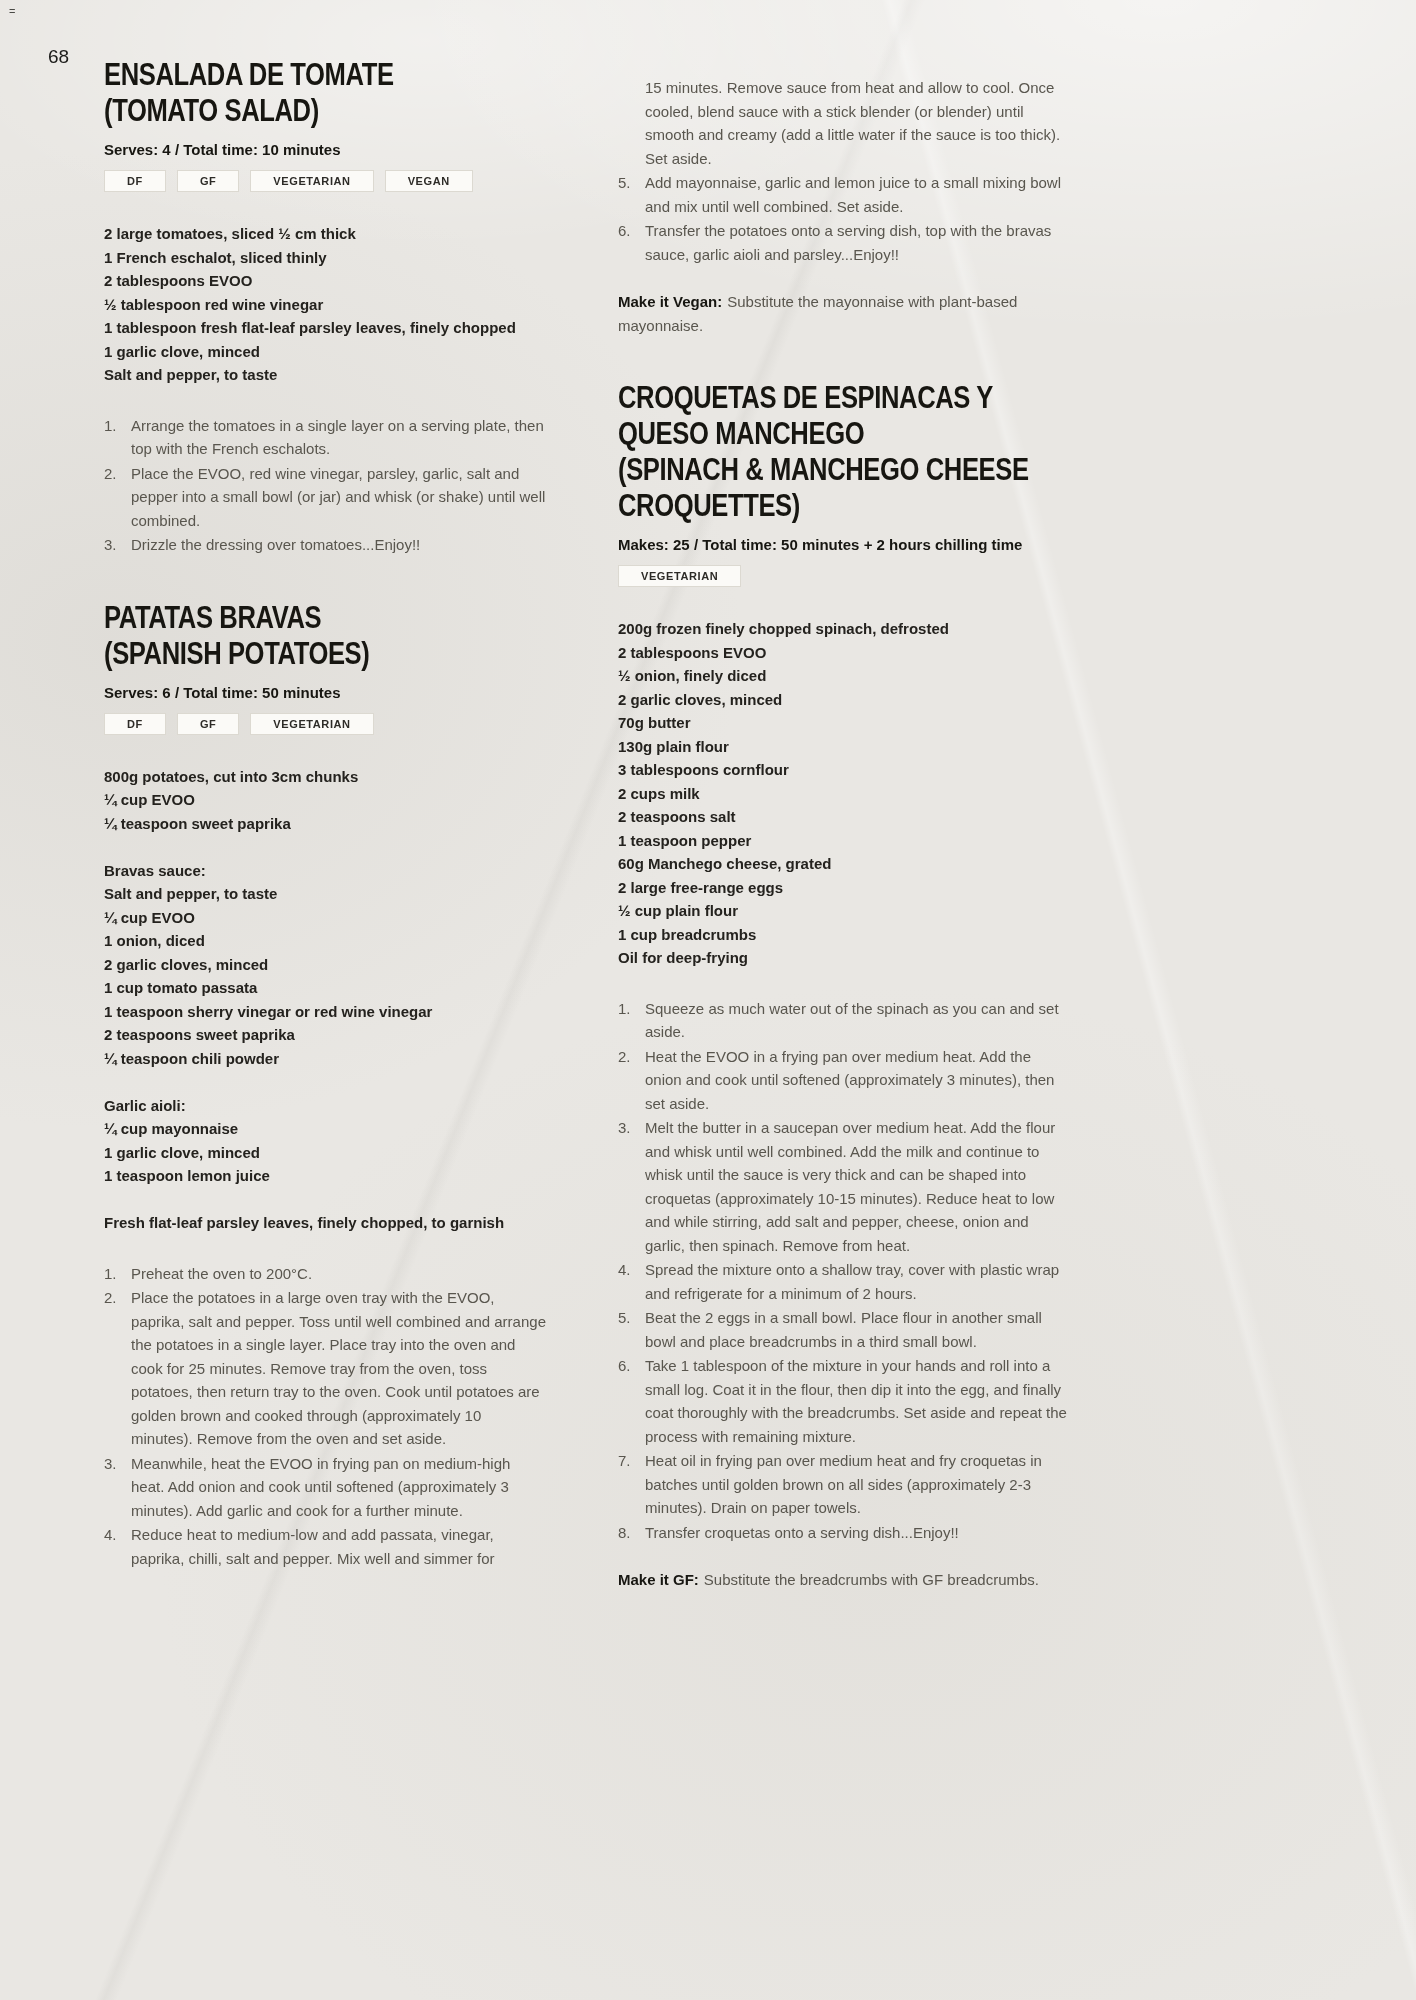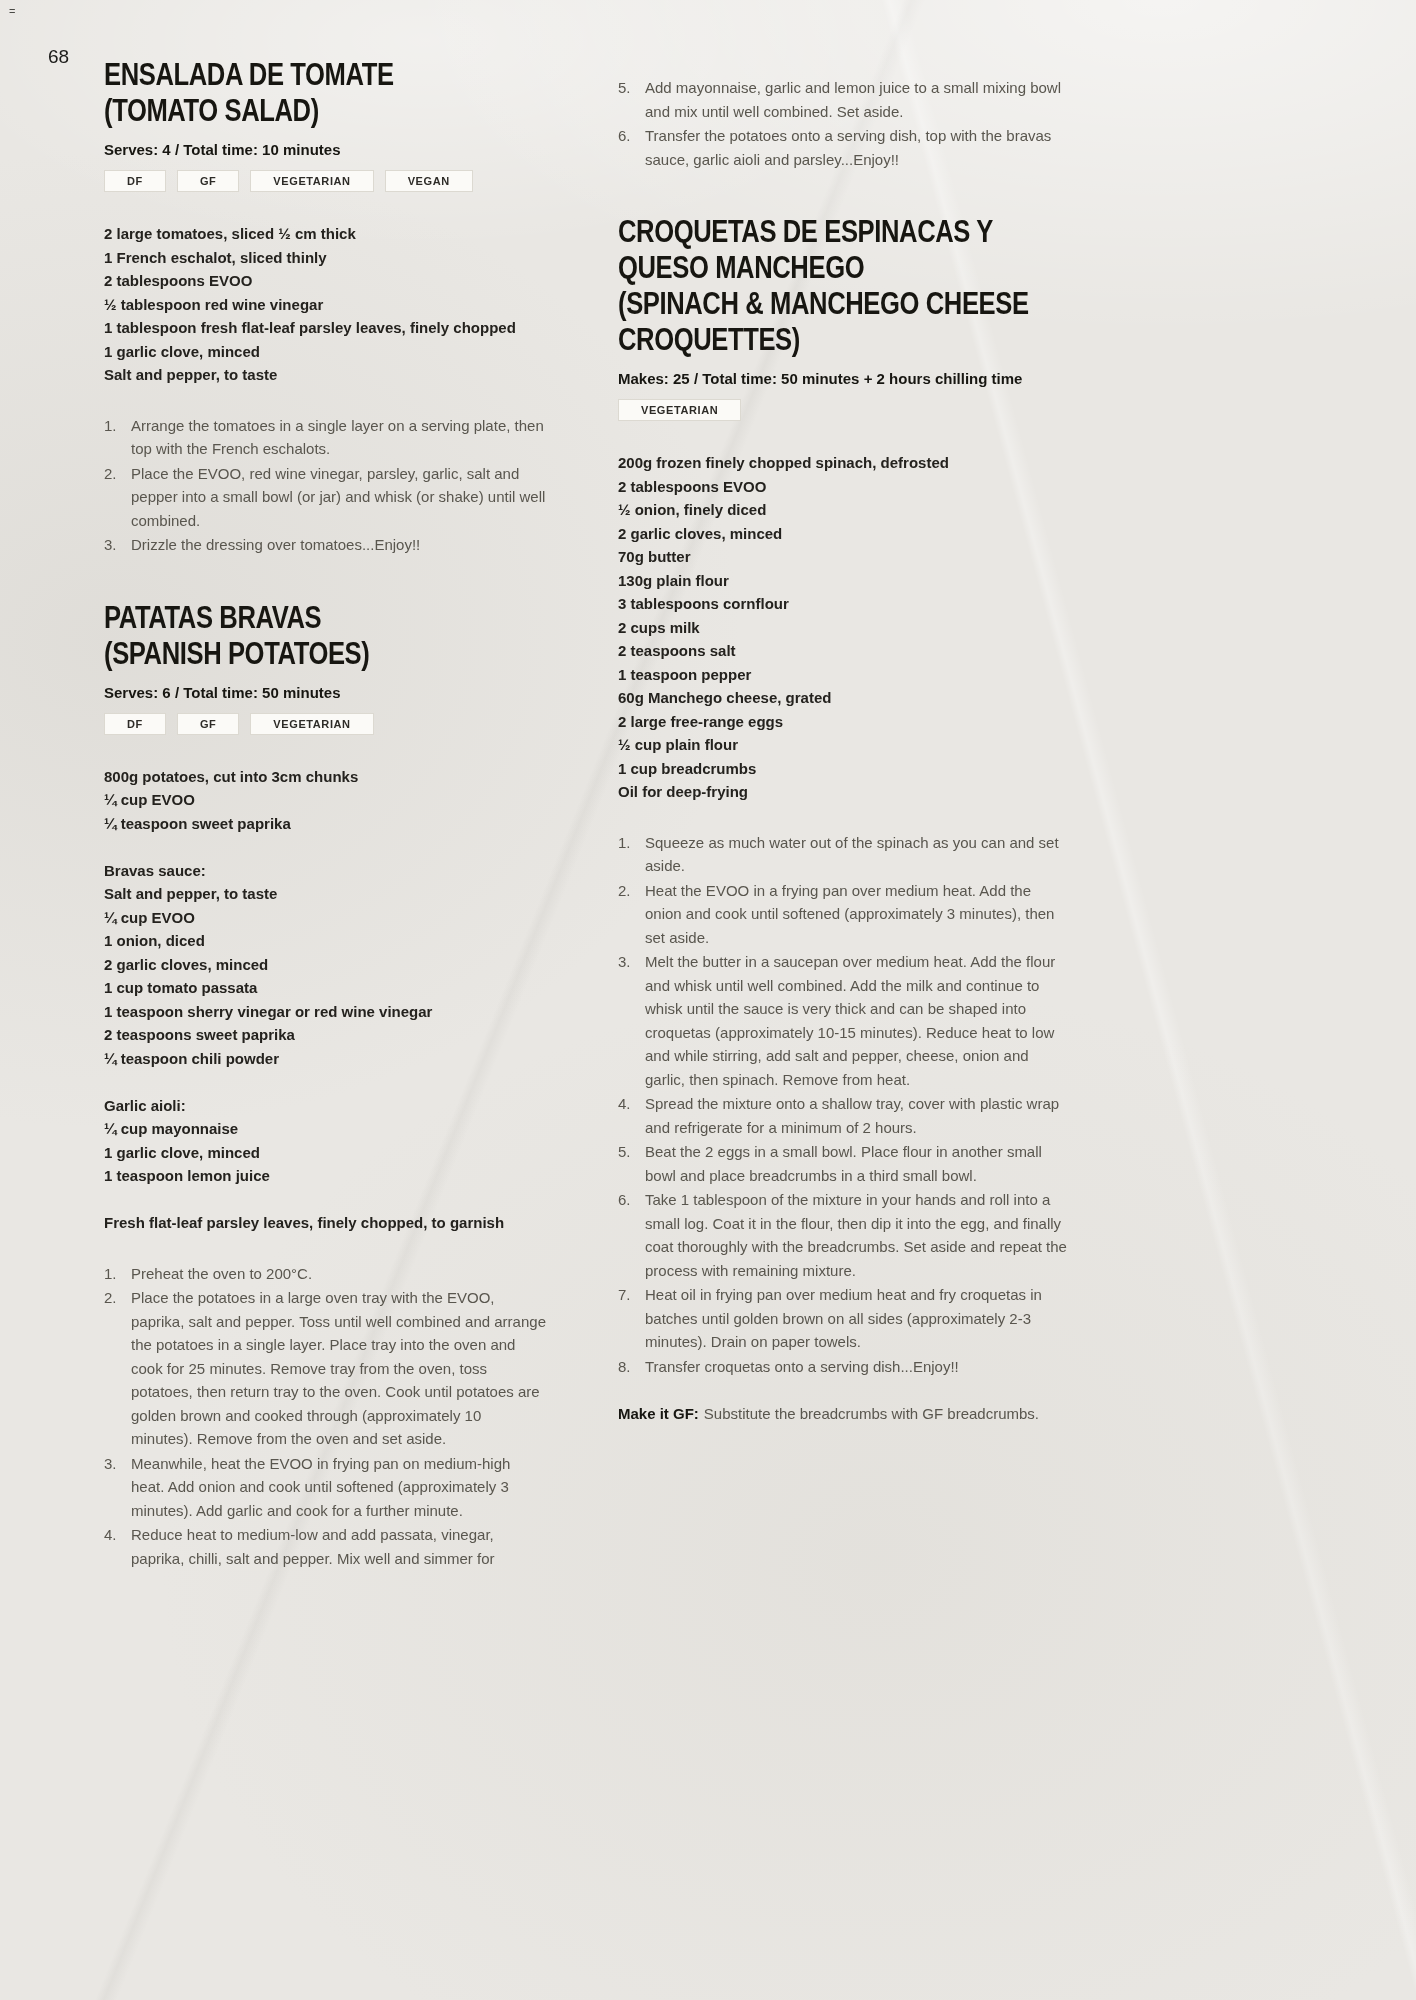--- a/index.html
+++ b/index.html
@@ -201,31 +201,36 @@
           </ol>
       </section>
 
     </div>
 
     <div class="col col-right">
 
       <section class="recipe">
         <ol class="steps">
 
+            <li class="step">
+              <span class="step-num"></span>
+              <span class="step-text">15 minutes. Remove sauce from heat and allow to cool. Once cooled, blend sauce with a stick blender (or blender) until smooth and creamy (add a little water if the sauce is too thick). Set aside.</span>
+            </li>
 
             <li class="step">
               <span class="step-num">5.</span>
               <span class="step-text">Add mayonnaise, garlic and lemon juice to a small mixing bowl and mix until well combined. Set aside.</span>
             </li>
 
             <li class="step">
               <span class="step-num">6.</span>
               <span class="step-text">Transfer the potatoes onto a serving dish, top with the bravas sauce, garlic aioli and parsley...Enjoy!!</span>
             </li>
           </ol>
+        <p class="note"><strong class="note-label">Make it Vegan:</strong><span class="note-text">Substitute the mayonnaise with plant-based mayonnaise.</span></p>
       </section>
 
       <section class="recipe recipe-gap">
         <h2 class="title">CROQUETAS DE ESPINACAS Y
 QUESO MANCHEGO
 (SPINACH &amp; MANCHEGO CHEESE
 CROQUETTES)</h2>
         <p class="meta">Makes: 25 / Total time: 50 minutes + 2 hours chilling time</p>
         <div class="tags">
 

